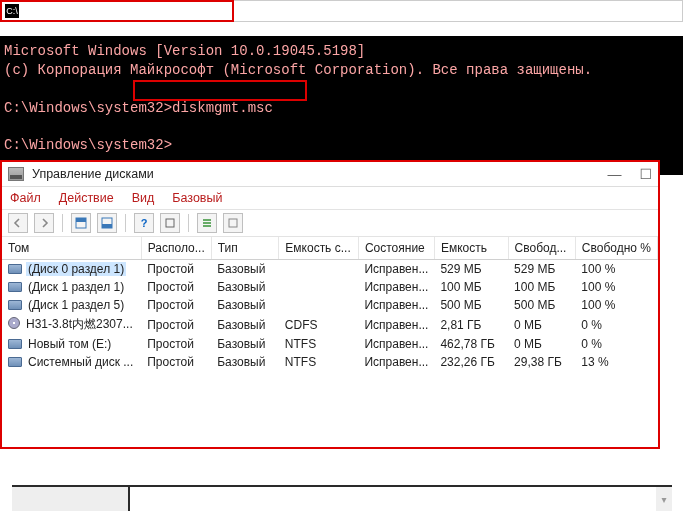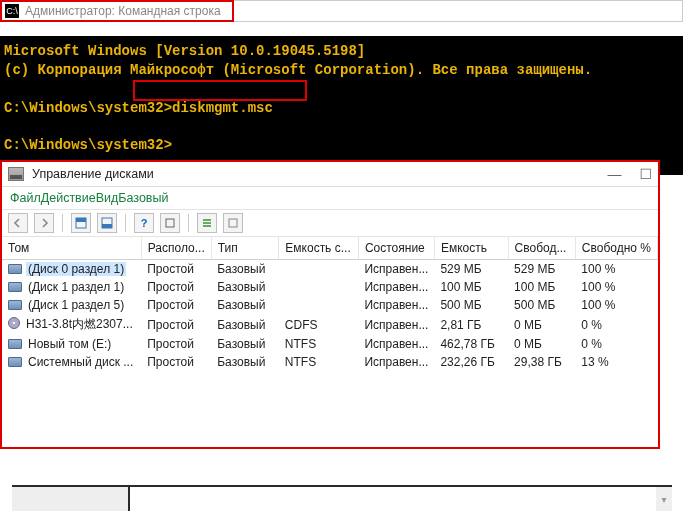--- a/index.html
+++ b/index.html
@@ -36,27 +36,26 @@
   }
   .red-box-1 {
     position: absolute;
     left: 0; top: 0;
     width: 234px; height: 22px;
     border: 2px solid #d00;
     pointer-events: none;
   }
   .cmd-body {
     background: #000;
-    color: #eab308;
+    color: #fca5a5;
     font-family: Consolas, "Courier New", monospace;
     font-size: 14px;
     line-height: 1.35;
     padding: 6px 4px 20px 4px;
     white-space: pre;
-    font-weight: bold;
   }
   .red-box-2 {
     position: absolute;
     left: 133px; top: 80px;
     width: 174px; height: 21px;
     border: 2px solid #d00;
     pointer-events: none;
   }
   
   .dm-window {
@@ -91,25 +90,26 @@
   .dm-minmax {
     margin-left: auto;
     display: flex;
     gap: 18px;
     font-size: 14px;
     color: #666;
   }
   .dm-minmax span { cursor: default; }
   .dm-menubar {
     display: flex;
+    gap: 18px;
     padding: 4px 8px;
     background: #fff;
     border-bottom: 1px solid #e3e3e3;
     font-size: 12.5px;
-    color: #15803d;
+    color: #b91c1c;
   }
   .dm-toolbar {
     display: flex;
     align-items: center;
     gap: 6px;
     padding: 3px 6px;
     border-bottom: 1px solid #e3e3e3;
   }
   .tbtn {
     width: 20px; height: 20px;
@@ -192,21 +192,20 @@
     justify-content: center;
     color: #999;
     font-size: 10px;
   }
 </style>
 </head>
 <body>
 
 <div class="cmd-titlebar">
   <span class="icon">C:\</span>
-  <span>Администратор: Командная строка</span>
 </div>
 <div class="red-box-1"></div>
 
 <pre class="cmd-body"><span>Microsoft Windows [Version 10.0.19045.5198]</span>
 <span>(c) Корпорация Майкрософт (Microsoft Corporation). Все права защищены.</span>
 
 <span>C:\Windows\system32&gt;</span><span>diskmgmt.msc</span>
 
 <span>C:\Windows\system32&gt;</span></pre>
 <div class="red-box-2"></div>

